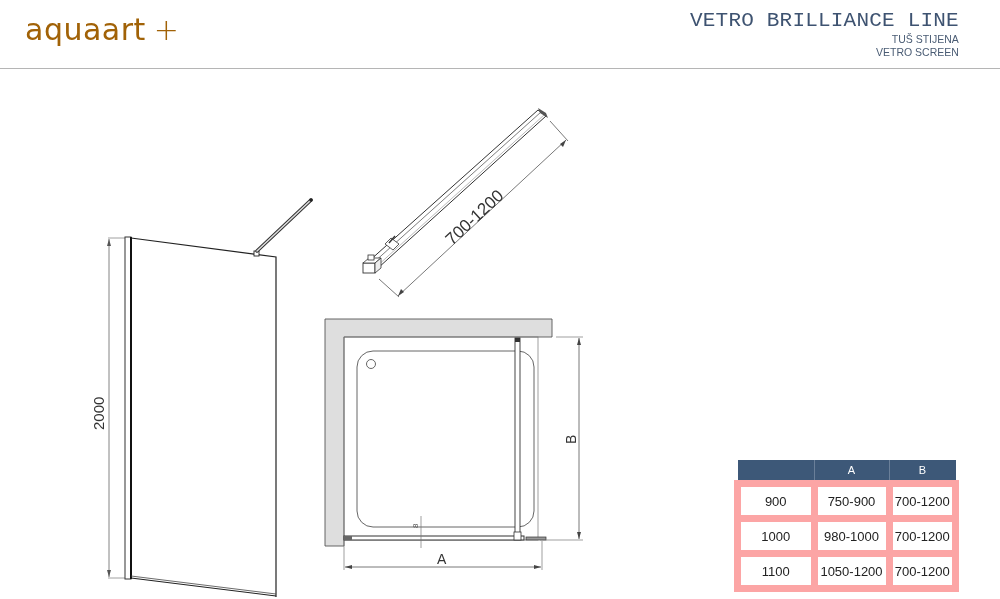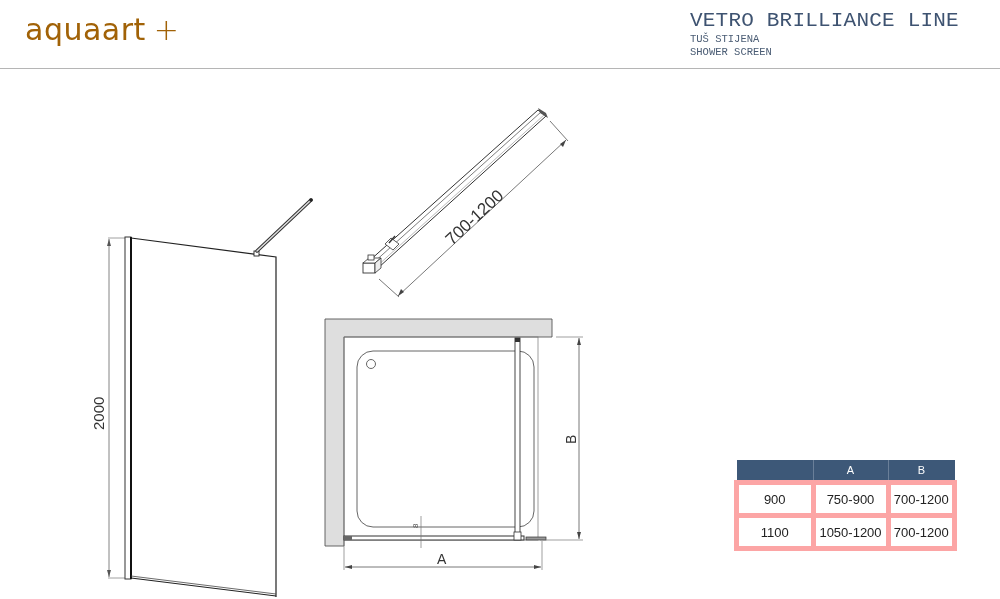--- a/index.html
+++ b/index.html
@@ -1,42 +1,42 @@
 <!DOCTYPE html>
 <html><head>
 <meta charset="utf-8">
 <style>
   html, body { margin:0; padding:0; background:#ffffff; }
   body { width:1000px; height:599px; position:relative; overflow:hidden; font-family:"Liberation Sans", sans-serif; }
   .logo { position:absolute; left:25px; top:12px; font-family:"DejaVu Sans", sans-serif; font-size:30px; color:#a16207; letter-spacing:0.5px; font-weight:normal; }
   .logo .plus { margin-left:8px; font-weight:300; }
   .title-block { position:absolute; left:690px; top:9px; color:#3e5371; }
   .title-block .t1 { font-family:Liberation Mono, monospace; font-size:21px; letter-spacing:0.2px; line-height:24px; }
-  .title-block .t2, .title-block .t3 { font-family:Liberation Mono, monospace; font-size:10.5px; line-height:13px; color:#4a5c74; }
+  .title-block .t2, .title-block .t3 { font-family:Liberation Sans, sans-serif; font-size:10.5px; line-height:13px; color:#4a5c74;text-align:right; }
   .divider { position:absolute; left:0; top:68px; width:1000px; height:1px; background:#b5b5b5; }
   svg.drawing { position:absolute; left:0; top:0; }
   .spec-table { position:absolute; left:734px; top:460px; border-collapse:collapse; font-family:"Liberation Sans", sans-serif; }
   .spec-table th { background:#3d5878; color:#ffffff; font-weight:normal; font-size:11px; height:20px; padding:0; border-left:1px solid #6a7f99; }
   .spec-table th:first-child { border-left:none; }
-  .spec-table td { border:5px solid #fca5a5; font-size:13px; color:#222; height:28px; text-align:center; padding:0; }
+  .spec-table td { border:7px solid #fca5a5; font-size:13px; color:#222; height:28px; text-align:center; padding:0; }
   .spec-table .c0 { width:76px; }
   .spec-table .c1 { width:74px; }
   .spec-table .c2 { width:66px; }
 </style>
 </head>
 <body>
 
 <div class="logo">
   <span>aquaart</span><span class="plus">+</span>
 </div>
 
 <div class="title-block">
   <div class="t1">VETRO BRILLIANCE LINE</div>
   <div class="t2">TUŠ STIJENA</div>
-  <div class="t3">SHOWER SCREEN</div>
+  <div class="t3">VETRO SCREEN</div>
 </div>
 
 <div class="divider"></div>
 
 <svg class="drawing" width="1000" height="599" viewBox="0 0 1000 599">
 
   <g>
 
     <line x1="108" y1="238" x2="126" y2="238" stroke="#888" stroke-width="0.8"></line>
     <line x1="108" y1="578" x2="126" y2="578" stroke="#888" stroke-width="0.8"></line>
@@ -129,18 +129,23 @@
       <th class="c2">B</th>
     </tr>
   </thead>
   <tbody>
     <tr>
       <td>900</td>
       <td>750-900</td>
       <td>700-1200</td>
     </tr>
     <tr>
+      <td>1000</td>
+      <td>980-1000</td>
+      <td>700-1200</td>
+    </tr>
+    <tr>
       <td>1100</td>
       <td>1050-1200</td>
       <td>700-1200</td>
     </tr>
   </tbody>
 </table>
 
 </body></html>

